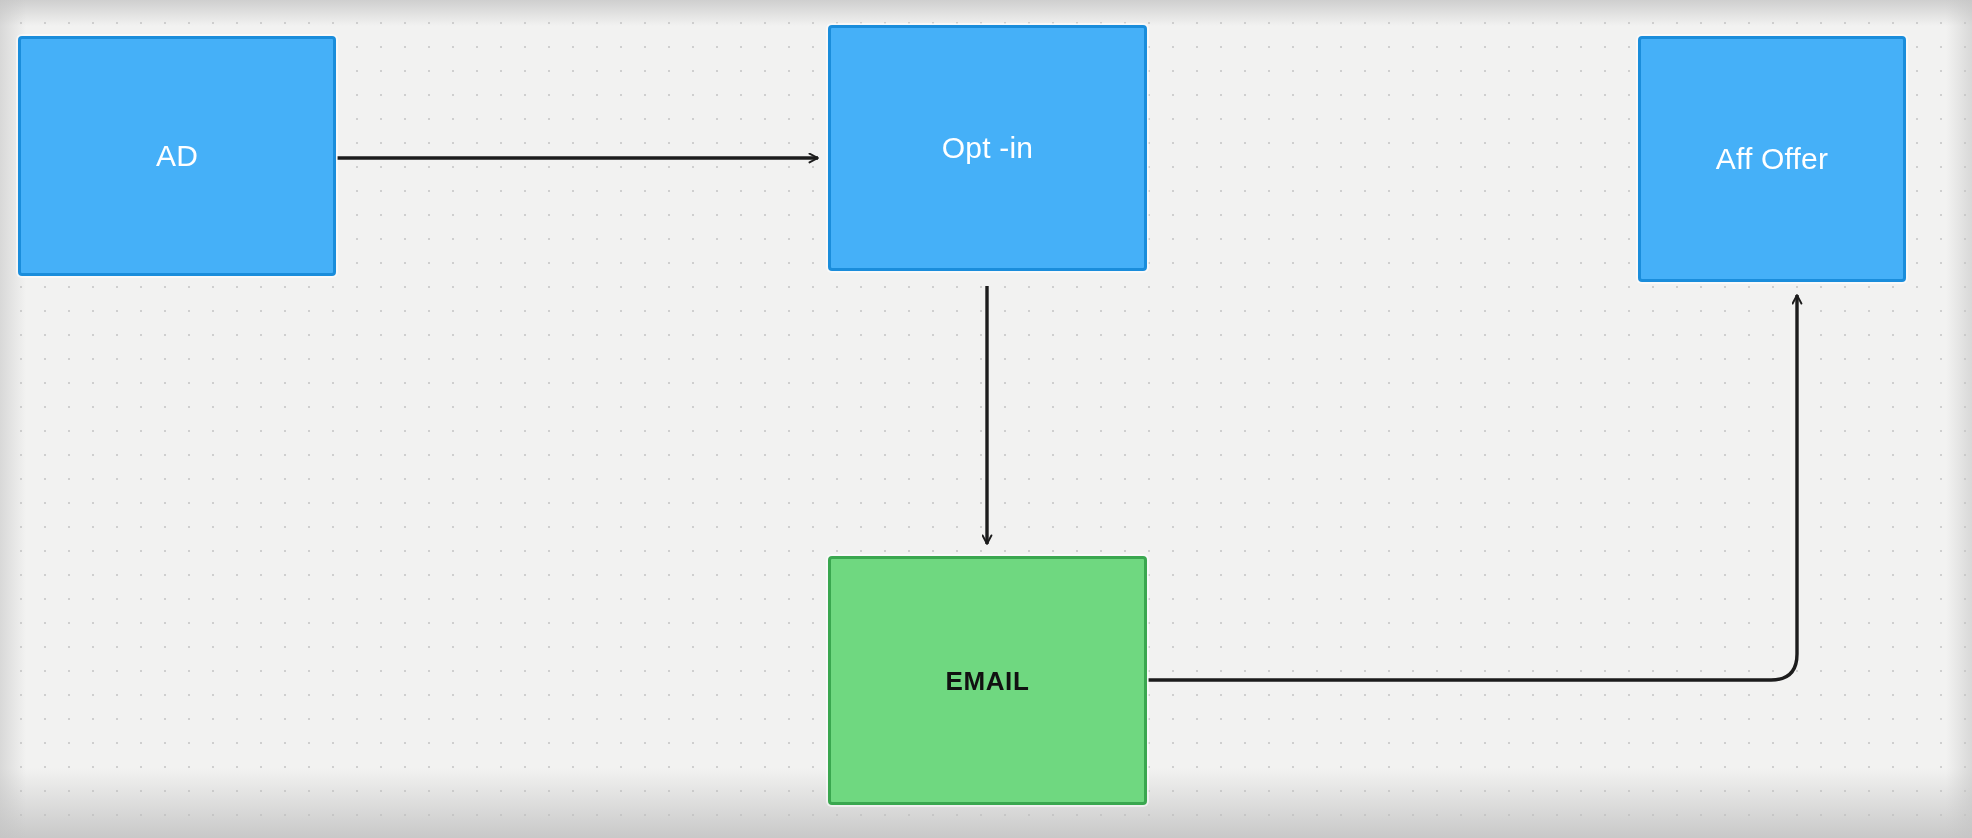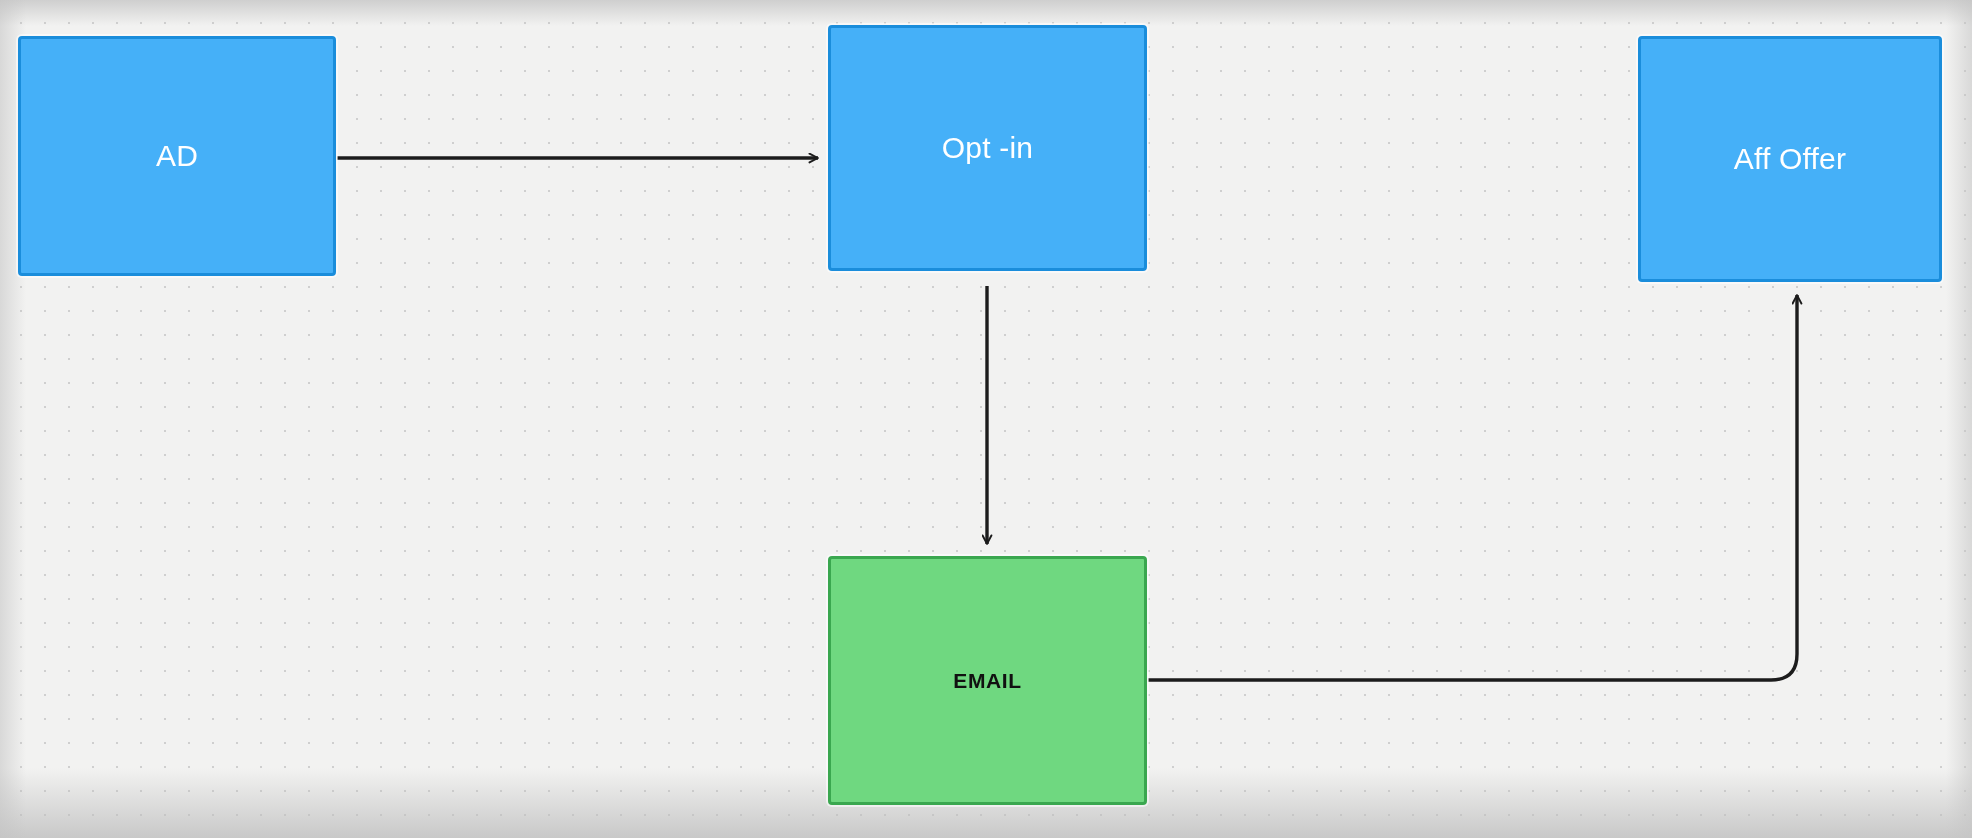--- a/index.html
+++ b/index.html
@@ -78,27 +78,27 @@
     color: #ffffff;
     font-weight: 400;
   }
   .node-green {
     background: #6fd880;
     border-color: #3aa74f;
   }
   .node-green .node-label {
     color: #111111;
     font-weight: 700;
-    font-size: 21px;
+    font-size: 26px;
     letter-spacing: 0.6px;
   }
 
   #node-ad      { left: 18px;   top: 36px;  width: 318px; height: 240px; }
   #node-optin   { left: 828px;  top: 25px;  width: 319px; height: 246px; }
-  #node-affoffer{ left: 1638px; top: 36px;  width: 304px; height: 246px; }
+  #node-affoffer{ left: 1638px; top: 36px;  width: 268px; height: 246px; }
   #node-email   { left: 828px;  top: 556px; width: 319px; height: 249px; }
 </style>
 </head>
 <body>
 
 <div id="canvas">
 
   <svg id="edges" viewBox="0 0 1972 838" width="1972" height="838" xmlns="http://www.w3.org/2000/svg">
     <defs>
       <marker id="arrow-v" viewBox="0 0 12 12" refX="10.5" refY="6" markerWidth="11" markerHeight="11" orient="auto-start-reverse" markerUnits="userSpaceOnUse">

